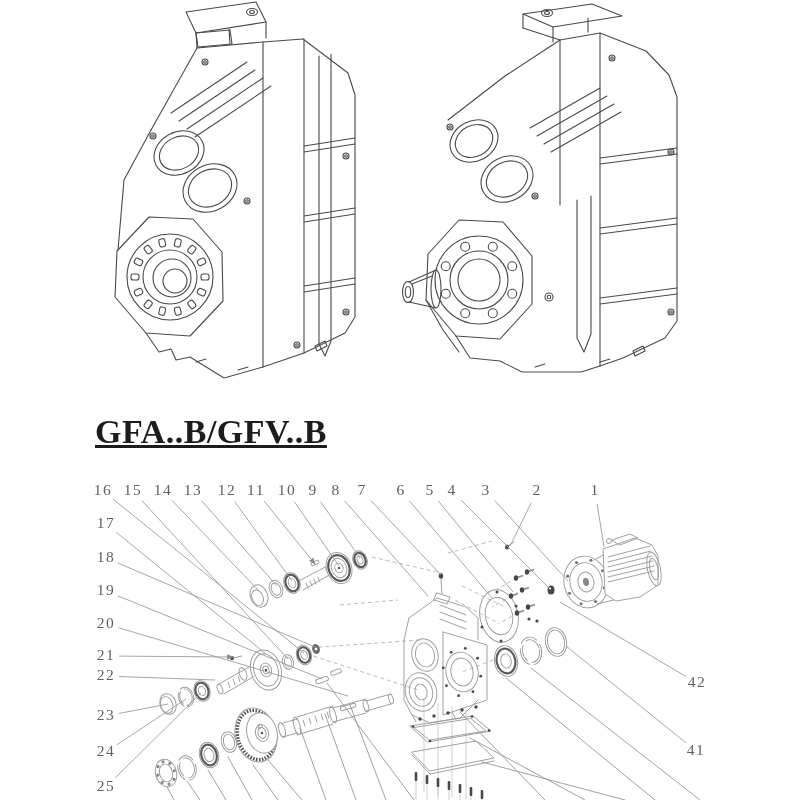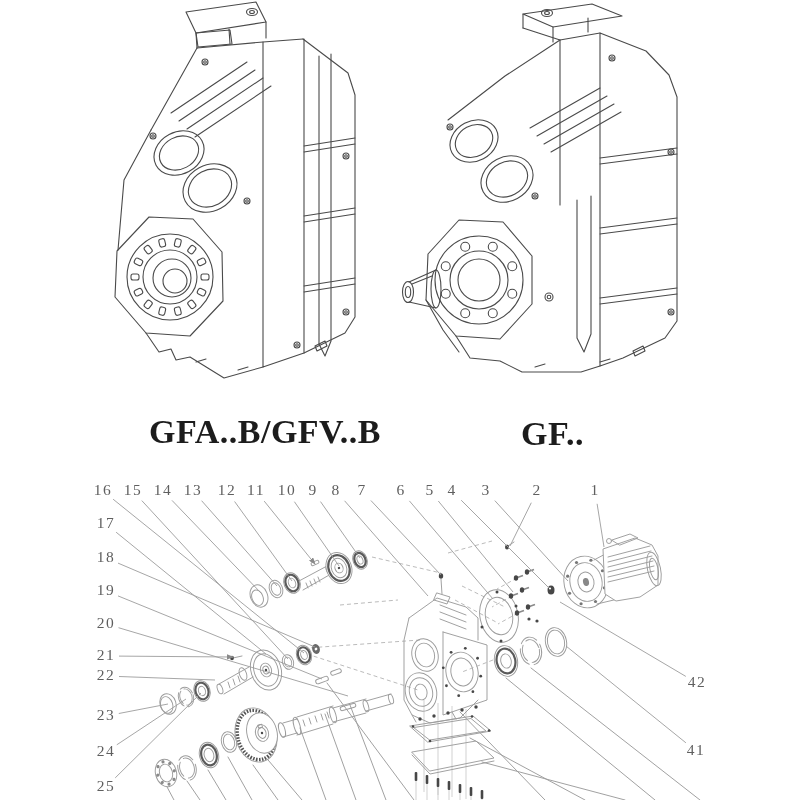--- a/index.html
+++ b/index.html
@@ -1,20 +1,20 @@
 <!DOCTYPE html>
 <html style="--bg: #ffffff; --draw: #4a4a4a; --exp: #9c9c9c; --dark: #474747; --callout: #5f5f5f;"><head>
 <meta charset="utf-8">
 <style>
   html,body{margin:0;padding:0;background:#fff;}
   .stage{position:relative;width:800px;height:800px;background:var(--bg,#fff);overflow:hidden;
          font-family:"Liberation Serif",serif;}
   .stage svg{position:absolute;left:0;top:0;}
-  .model-label{position:absolute;text-align:center;font-weight:bold;font-size:34px;
-               color:#1c1c1c;letter-spacing:.5px;font-family:"Liberation Serif",serif;}
+  .model-label{position:absolute;font-weight:bold;font-size:34px;
+               color:#1c1c1c;letter-spacing:.5px;font-family:"Liberation Serif",serif;text-decoration:underline;}
   #label-left{left:95px;top:413px;width:340px;}
   #label-right{left:460px;top:415px;width:185px;}
   .callout{font-family:"Liberation Serif",serif;font-size:15.5px;letter-spacing:1.5px;
            fill:var(--callout,#5f5f5f);text-anchor:middle;dominant-baseline:middle;}
   .leader{stroke:var(--exp,#9c9c9c);stroke-width:.9;fill:none;}
   .dwg{stroke:var(--draw,#4a4a4a);stroke-width:1.1;fill:none;stroke-linejoin:round;stroke-linecap:round;}
   .exp{stroke:var(--exp,#9c9c9c);stroke-width:.95;fill:none;stroke-linejoin:round;stroke-linecap:round;}
   .expw{stroke:var(--exp,#9c9c9c);stroke-width:.95;fill:#fff;}
   .band{stroke:#5a5a5a;stroke-width:2.2;fill:none;}
   .dark{fill:var(--dark,#474747);stroke:none;}
@@ -550,14 +550,13 @@
           <text x="106" y="716" class="callout">23</text>
           <text x="106" y="752" class="callout">24</text>
           <text x="106" y="787" class="callout">25</text>
           <text x="697" y="683" class="callout">42</text>
           <text x="696" y="751" class="callout">41</text>
         </g>
   </g>
 </svg>
 
 <div class="model-label" id="label-left">GFA..B/GFV..B</div>
-<div class="model-label" id="label-right">GF..</div>
 </div>
 
 </body></html>

